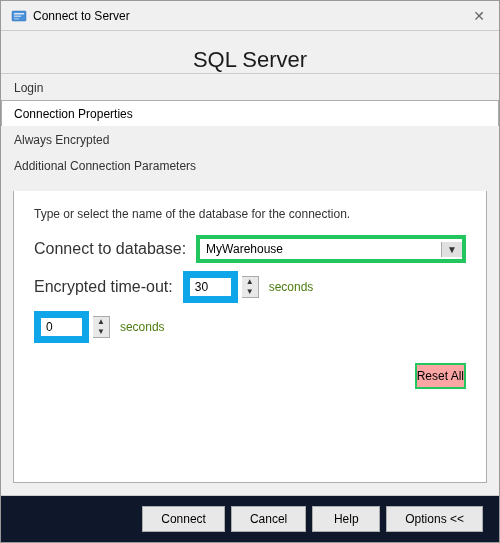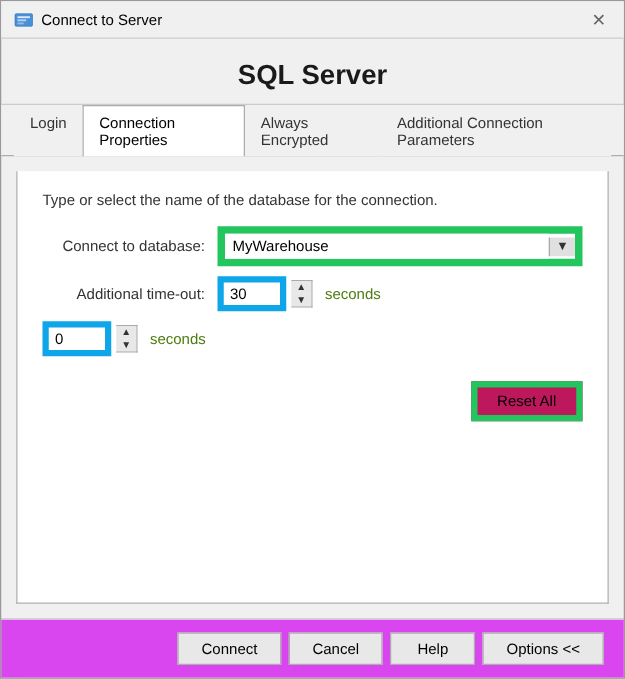--- a/index.html
+++ b/index.html
@@ -45,31 +45,32 @@
       cursor: pointer;
       font-size: 14px;
       color: #666;
       background: none;
       border: none;
       padding: 0 4px;
       line-height: 1;
     }
     .dialog-header {
       text-align: center;
-      padding: 16px 0 10px 0;
+      padding: 16px 0 0 0;
       font-size: 22px;
-      font-weight: 700;
+      font-weight: 400;
       color: #1a1a1a;
       border-bottom: 1px solid #ccc;
     }
     .tab-bar {
       display: flex;
       border-bottom: 1px solid #adadad;
       background: #f0f0f0;
-      padding: 0 10px;
+      padding: 0 0;
+      flex-direction: column;
     }
     .tab {
       padding: 6px 12px;
       cursor: pointer;
       font-size: 12px;
       color: #333;
       border: 1px solid transparent;
       border-bottom: none;
       margin-bottom: -1px;
       background: #f0f0f0;
@@ -94,33 +95,33 @@
       font-size: 12px;
       color: #333;
       margin-bottom: 14px;
     }
     .form-row {
       display: flex;
       align-items: center;
       margin-bottom: 8px;
     }
     .form-label {
-      font-size: 12px;
+      font-size: 16px;
       color: #333;
       min-width: 140px;
       text-align: right;
       padding-right: 10px;
     }
     .form-control-wrapper {
       flex: 1;
       display: flex;
       align-items: center;
     }
     .dropdown-wrapper {
-      border: 6px solid #22c55e;
+      border: 4px solid #22c55e;
       display: inline-flex;
       align-items: center;
       background: #fff;
       width: 100%;
     }
     .dropdown-input {
       border: none;
       outline: none;
       font-size: 12px;
       padding: 3px 6px;
@@ -139,21 +140,21 @@
       height: 100%;
       display: flex;
       align-items: center;
     }
     .spinner-wrapper {
       display: flex;
       align-items: center;
       gap: 4px;
     }
     .spinner-input {
-      border: 5px solid #0ea5e9;
+      border: 7px solid #0ea5e9;
       outline: none;
       font-size: 12px;
       padding: 2px 5px;
       width: 55px;
       text-align: left;
       background: #fff;
     }
     .spinner-buttons {
       display: flex;
       flex-direction: column;
@@ -176,29 +177,29 @@
       margin-left: 6px;
       font-size: 12px;
       color: #4d7c0f;
     }
     .reset-area {
       display: flex;
       justify-content: flex-end;
       margin-top: 20px;
     }
     .reset-btn {
-      background: #be185d;
-      border: 5px solid #22c55e;
-      padding: 4px 16px;
+      background: #fca5a5;
+      border: 2px solid #22c55e;
+      padding: 4px 0;
       font-size: 12px;
       cursor: pointer;
       color: #000;
     }
     .dialog-footer {
-      background: #d946ef;
+      background: #0f172a;
       border-top: 1px solid #ccc;
       padding: 10px 16px;
       display: flex;
       align-items: center;
       justify-content: flex-end;
       gap: 6px;
     }
     .footer-btn {
       background: #e8e8e8;
       border: 1px solid #adadad;
@@ -257,21 +258,21 @@
       <div class="form-label">Connect to database:</div>
       <div class="form-control-wrapper">
         <div class="dropdown-wrapper">
           <input class="dropdown-input" type="text" value="MyWarehouse" style="">
           <button class="dropdown-btn">▼</button>
         </div>
       </div>
     </div>
 
     <div class="form-row">
-      <div class="form-label">Additional time-out:</div>
+      <div class="form-label">Encrypted time-out:</div>
       <div class="form-control-wrapper">
         <div class="spinner-wrapper">
           <input class="spinner-input" type="text" value="30" style="">
           <div class="spinner-buttons">
             <button class="spinner-btn">▲</button>
             <button class="spinner-btn">▼</button>
           </div>
           <span class="unit-label">seconds</span>
         </div>
       </div>

